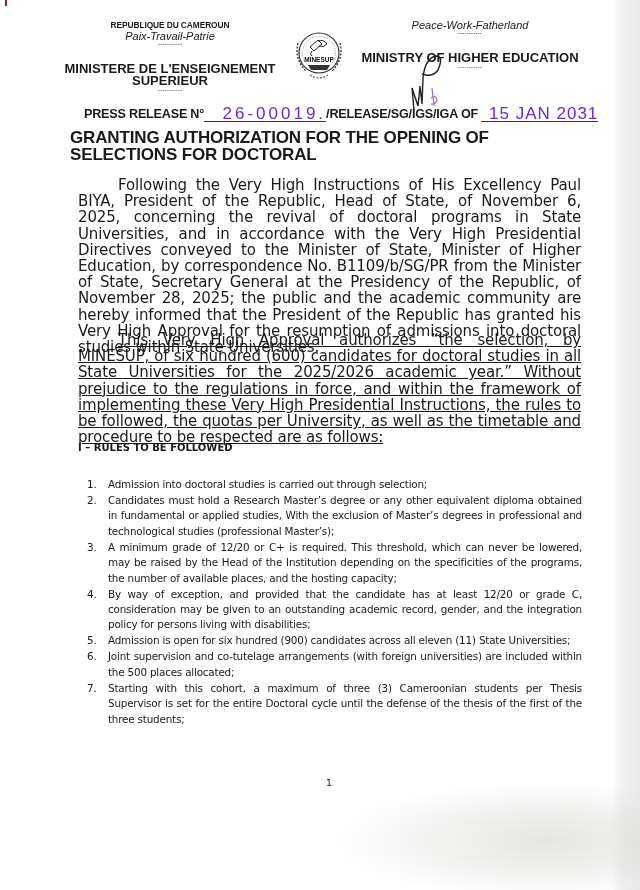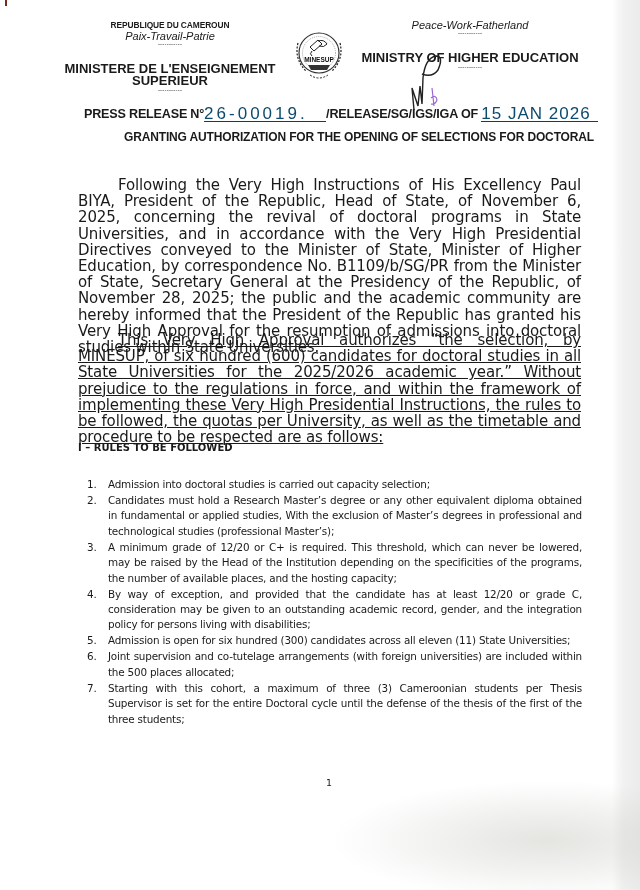--- a/index.html
+++ b/index.html
@@ -34,30 +34,30 @@
     .logo { position: absolute; left: 288px; top: 29px; width: 62px; height: 60px; }
 
     .signature { position: absolute; left: 392px; top: 48px; width: 60px; height: 70px; }
 
     .press-line {
       position: absolute; left: 84px; top: 106px; width: 500px;
       font-family: "Liberation Sans", sans-serif; font-weight: bold; font-size: 12.6px;
       white-space: nowrap; line-height: 16px; letter-spacing: -0.2px;
     }
     .press-line .fill {
-      display: inline-block; border-bottom: 1px solid #333; text-align: left;
-      font-weight: normal; color: #0c4a6e; font-size: 17px; line-height: 14px;
+      display: inline-block; border-bottom: 1px solid #333; text-align: right;
+      font-weight: normal; color: #6d28d9; font-size: 17px; line-height: 14px;
       letter-spacing: 3px; vertical-align: bottom;
     }
     .fill-num { width: 122px; }
     .fill-date { width: 117px; letter-spacing: 1px !important; }
 
     .title {
-      position: absolute; left: 70px; top: 129px; width: 524px; text-align: right;
-      font-family: "Liberation Sans", sans-serif; font-weight: bold; font-size: 12px;
+      position: absolute; left: 70px; top: 129px; width: 524px; text-align: left;
+      font-family: "Liberation Sans", sans-serif; font-weight: bold; font-size: 17px;
       line-height: 17px; letter-spacing: -0.15px;
     }
 
     .body-text {
       position: absolute; left: 78px; width: 503px;
       font-family: "DejaVu Sans", sans-serif; font-size: 15px; line-height: 16.2px;
       text-align: justify; letter-spacing: -0.15px;
     }
     .p1 { top: 177px; }
     .p2 { top: 332px; text-decoration: underline; }
@@ -122,36 +122,36 @@
   </div>
 
   <div class="signature">
     <svg width="60" height="70" viewBox="0 0 60 70">
       <path d="M22 62 L20 40 L26 58 L28 38 L30 56 L31 30 Q33 10 44 8 Q52 8 46 22 Q40 30 30 26" fill="none" stroke="#222" stroke-width="1.4"></path>
       <path d="M40 40 L42 58 M39 50 q5 -4 6 2 q-2 5 -6 4" fill="none" stroke="#9a6ad0" stroke-width="1.2"></path>
     </svg>
   </div>
 
   <div class="press-line">
-    <span>PRESS RELEASE N°</span><span class="fill fill-num">26-00019.</span><span>/RELEASE/SG/IGS/IGA OF</span> <span class="fill fill-date">15 JAN 2026</span>
+    <span>PRESS RELEASE N°</span><span class="fill fill-num">26-00019.</span><span>/RELEASE/SG/IGS/IGA OF</span> <span class="fill fill-date">15 JAN 2031</span>
   </div>
 
   <div class="title">
     <div>GRANTING AUTHORIZATION FOR THE OPENING OF SELECTIONS FOR DOCTORAL</div>
   </div>
 
   <div class="body-text p1"><span class="indent"></span><span>Following the Very High Instructions of His Excellency Paul BIYA, President of the Republic, Head of State, of November 6, 2025, concerning the revival of doctoral programs in State Universities, and in accordance with the Very High Presidential Directives conveyed to the Minister of State, Minister of Higher Education, by correspondence No. B1109/b/SG/PR from the Minister of State, Secretary General at the Presidency of the Republic, of November 28, 2025; the public and the academic community are hereby informed that the President of the Republic has granted his Very High Approval for the resumption of admissions into doctoral studies within State Universities.</span></div>
   <div class="body-text p2"><span class="indent"></span><span>This Very High Approval authorizes “the selection, by MINESUP, of six hundred (600) candidates for doctoral studies in all State Universities for the 2025/2026 academic year.” Without prejudice to the regulations in force, and within the framework of implementing these Very High Presidential Instructions, the rules to be followed, the quotas per University, as well as the timetable and procedure to be respected are as follows:</span></div>
 
   <div class="section-head">I – RULES TO BE FOLLOWED</div>
 
   <ol class="rules">
-    <li><span class="num">1.</span><span>Admission into doctoral studies is carried out capacity selection;</span></li>
+    <li><span class="num">1.</span><span>Admission into doctoral studies is carried out through selection;</span></li>
     <li><span class="num">2.</span><span>Candidates must hold a Research Master’s degree or any other equivalent diploma obtained in fundamental or applied studies, With the exclusion of Master’s degrees in professional and technological studies (professional Master’s);</span></li>
     <li><span class="num">3.</span><span>A minimum grade of 12/20 or C+ is required. This threshold, which can never be lowered, may be raised by the Head of the Institution depending on the specificities of the programs, the number of available places, and the hosting capacity;</span></li>
     <li><span class="num">4.</span><span>By way of exception, and provided that the candidate has at least 12/20 or grade C, consideration may be given to an outstanding academic record, gender, and the integration policy for persons living with disabilities;</span></li>
-    <li><span class="num">5.</span><span>Admission is open for six hundred (300) candidates across all eleven (11) State Universities;</span></li>
+    <li><span class="num">5.</span><span>Admission is open for six hundred (900) candidates across all eleven (11) State Universities;</span></li>
     <li><span class="num">6.</span><span>Joint supervision and co-tutelage arrangements (with foreign universities) are included within the 500 places allocated;</span></li>
     <li><span class="num">7.</span><span>Starting with this cohort, a maximum of three (3) Cameroonian students per Thesis Supervisor is set for the entire Doctoral cycle until the defense of the thesis of the first of the three students;</span></li>
   </ol>
 
   <div class="page-num">1</div>
 </div>
 
 </body></html>

